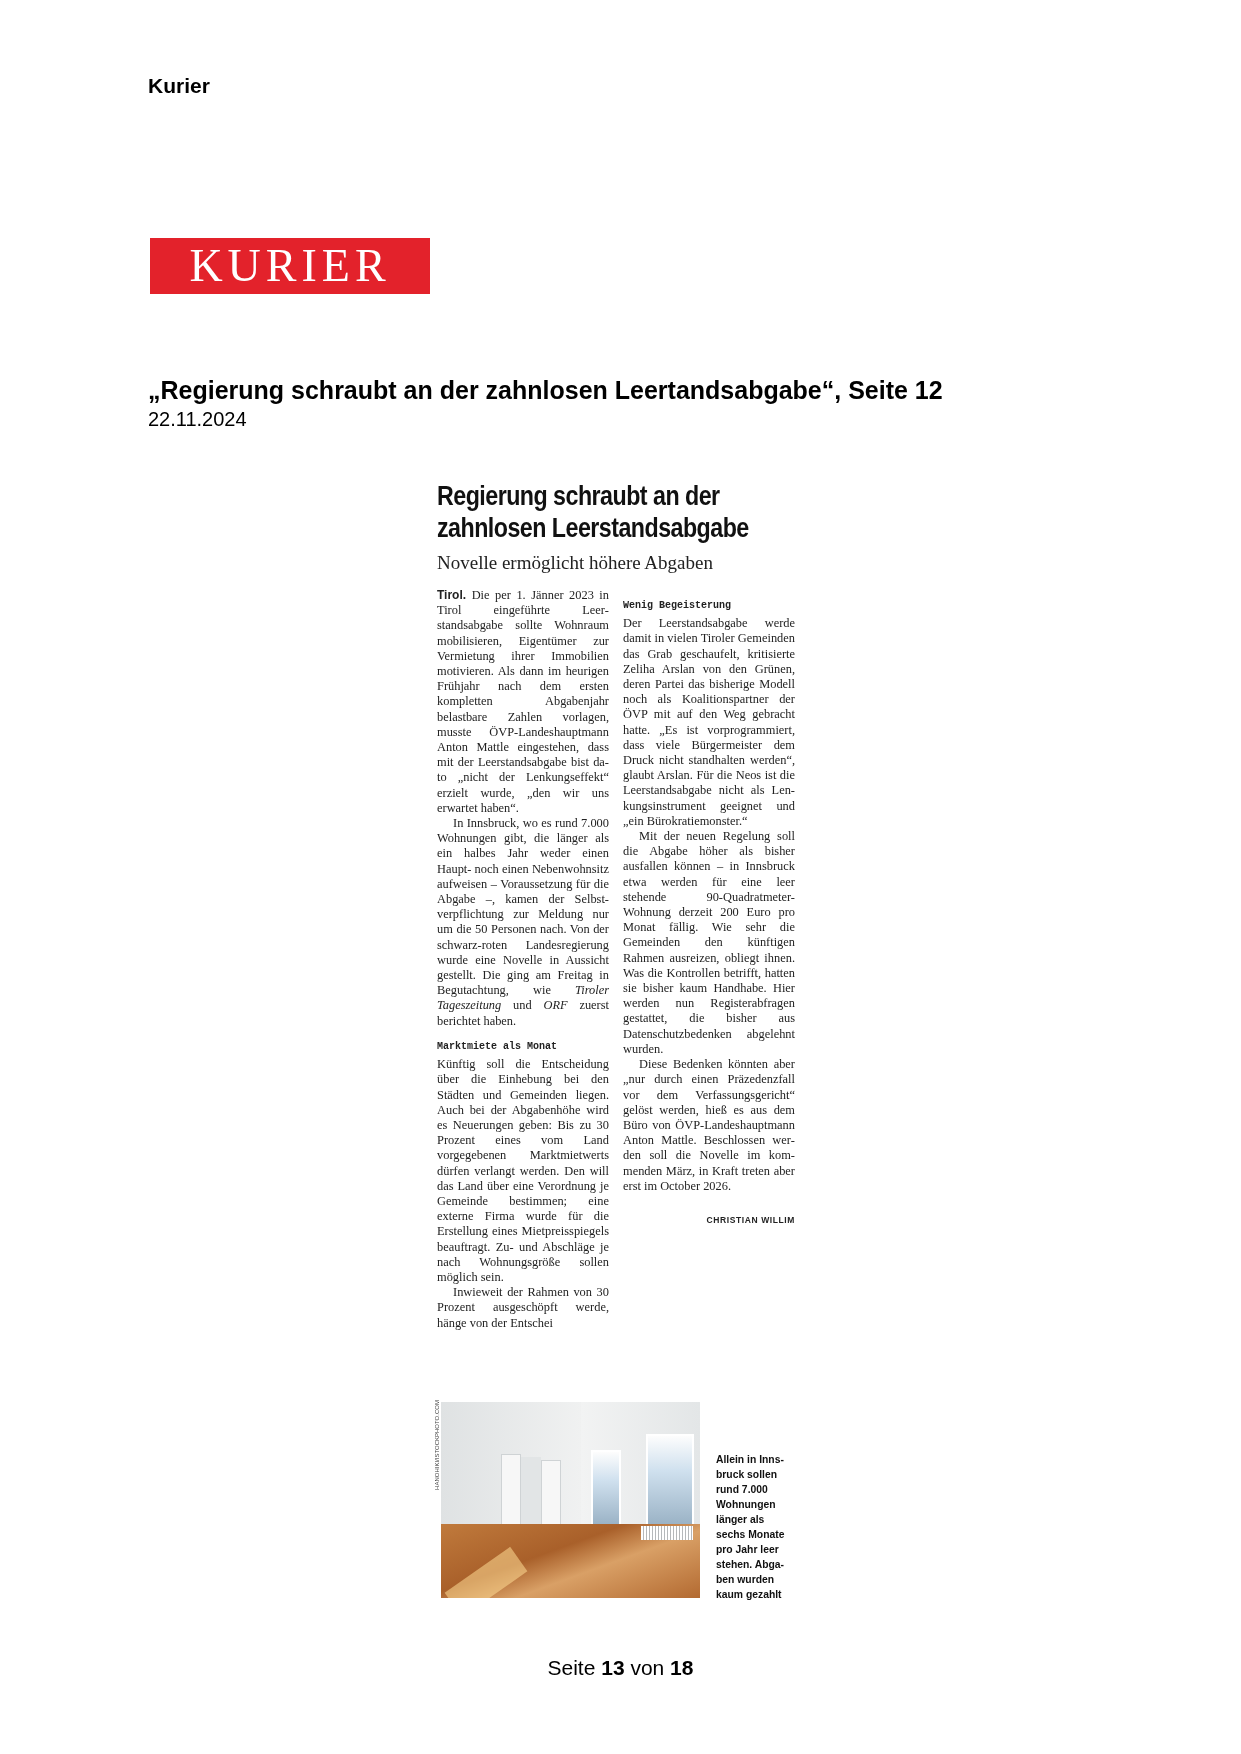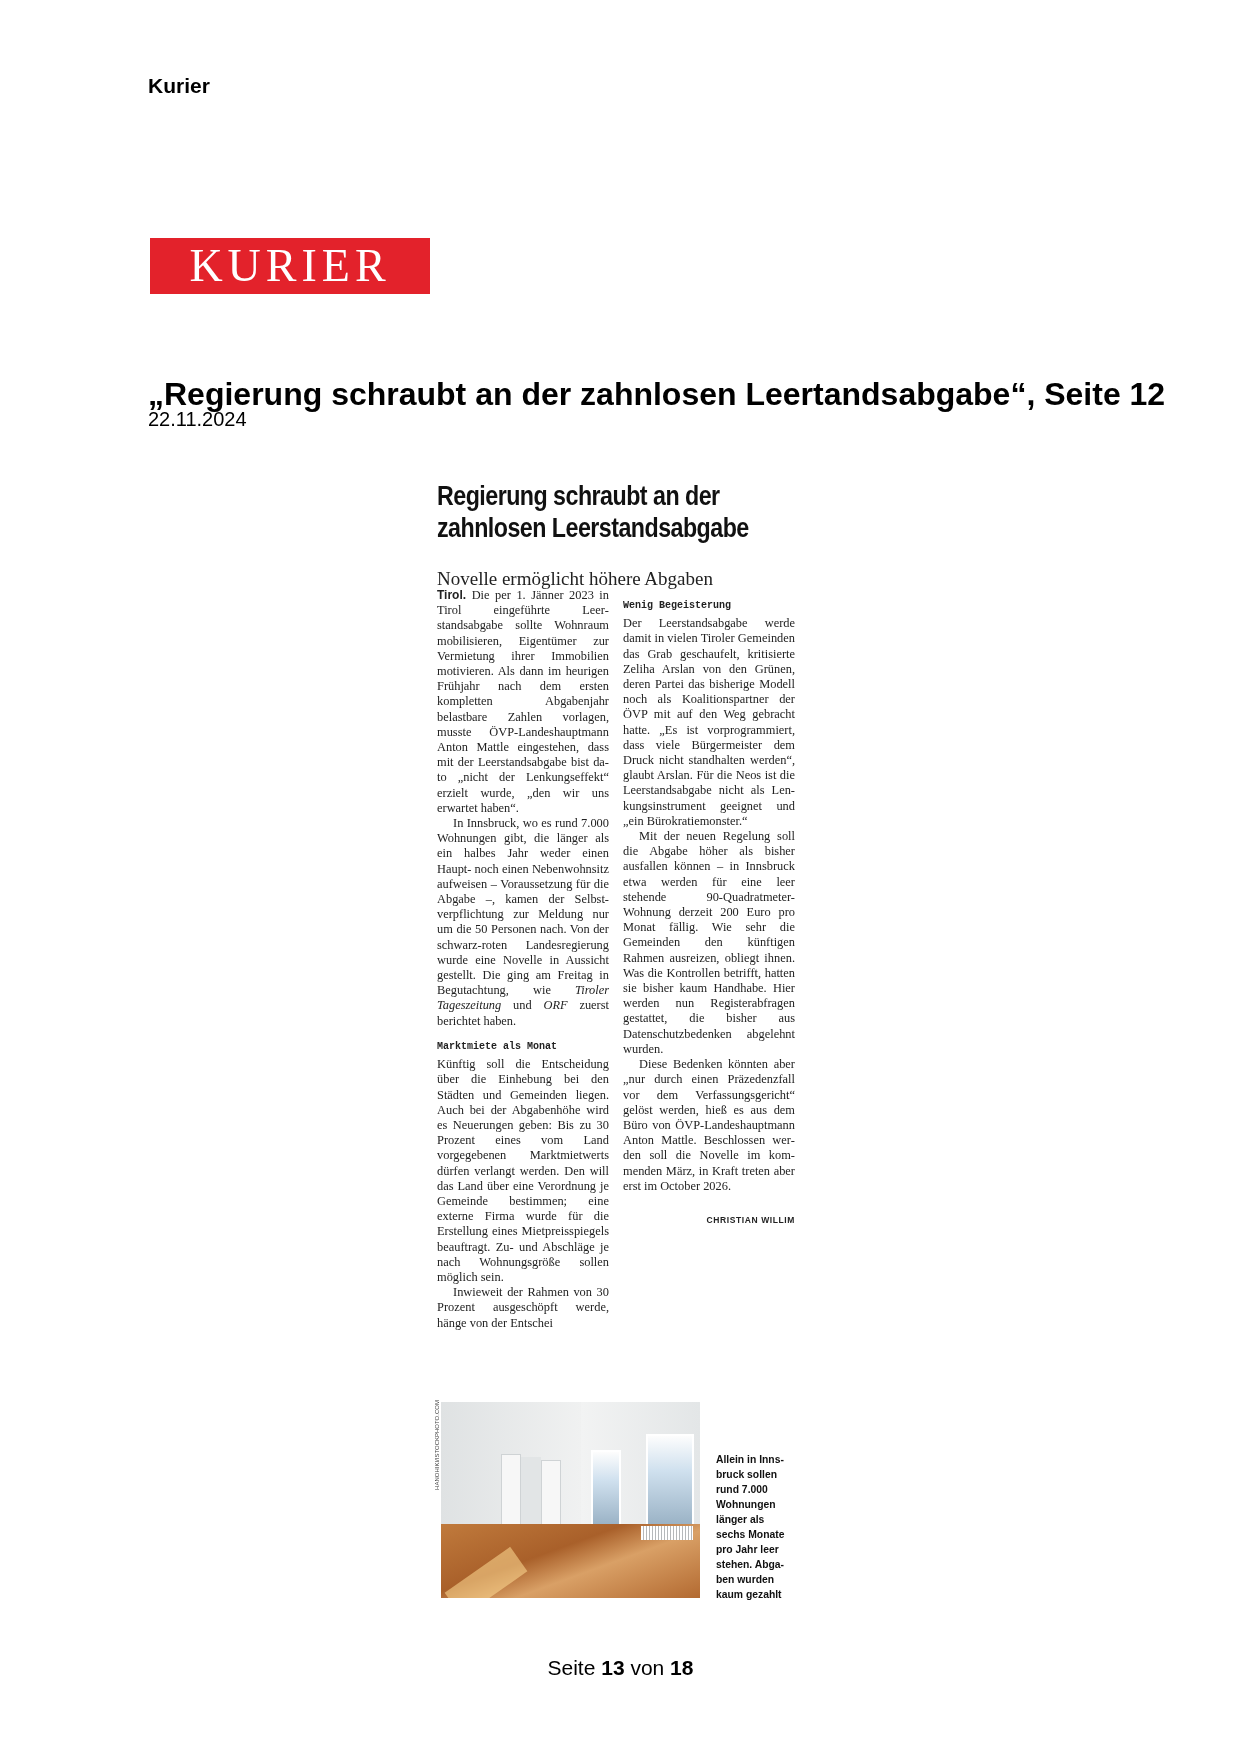--- a/index.html
+++ b/index.html
@@ -5,27 +5,27 @@
     html, body { margin: 0; padding: 0; background: #ffffff; }
     body { width: 1241px; height: 1754px; position: relative; overflow: hidden;
            font-family: "Liberation Sans", sans-serif; color: #000; }
 
     .source-label { position: absolute; left: 148px; top: 74px; font-size: 21px; font-weight: bold; }
 
     .logo { position: absolute; left: 150px; top: 238px; width: 280px; height: 56px; background: #e3222b;
             display: flex; align-items: center; justify-content: center; }
     .logo span { color: #fff; font-family: "Liberation Serif", serif; font-size: 46px; letter-spacing: 5px; line-height: 1; }
 
-    .doc-title { position: absolute; left: 148px; top: 376px; font-size: 32px; font-weight: bold; white-space: nowrap; }
+    .doc-title { position: absolute; left: 148px; top: 376px; font-size: 25px; font-weight: bold; white-space: nowrap; }
     .doc-date { position: absolute; left: 148px; top: 408px; font-size: 20px; }
 
     .article { position: absolute; left: 437px; top: 480px; width: 358px; }
     .headline { font-family: "Liberation Sans", sans-serif; font-weight: bold; font-size: 27px; line-height: 32px;
                 letter-spacing: -0.6px; transform: scaleX(0.86); transform-origin: left top; width: 420px; color: #111; }
-    .subhead { font-family: "Liberation Serif", serif; font-size: 19px; margin-top: 24px; color: #222; }
+    .subhead { font-family: "Liberation Serif", serif; font-size: 19px; margin-top: 8px; color: #222; }
 
     .columns { position: absolute; top: 108px; left: 0; width: 358px; display: flex; justify-content: space-between; }
     .col { width: 172px; font-family: "Liberation Serif", serif; font-size: 12.4px; line-height: 15.2px; color: #222;
            text-align: justify; hyphens: manual; }
     .col p { margin: 0; }
     .col p.indent { text-indent: 16px; }
     .col .lead { font-family: "Liberation Sans", sans-serif; font-weight: bold; font-size: 12px; }
     .col h3 { font-family: Liberation Mono, monospace; font-weight: bold; font-size: 10px; margin: 10px 0 3px 0; }
     .col em { font-style: italic; }
     .byline { text-align: right; font-family: "Liberation Sans", sans-serif; font-weight: bold; font-size: 8.5px;

